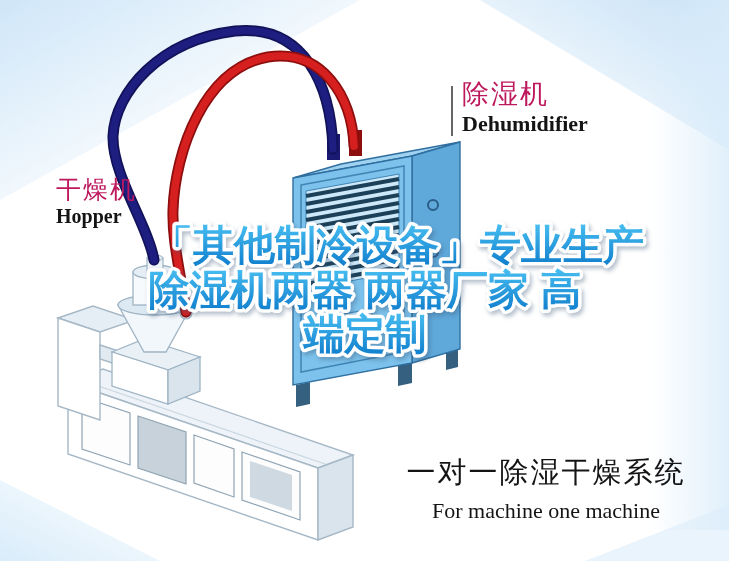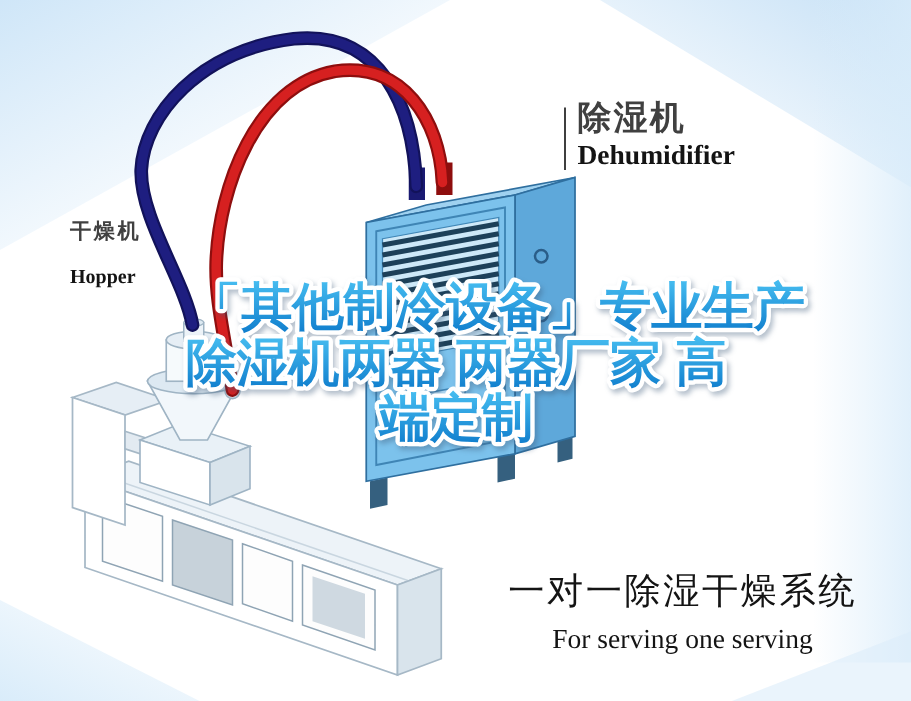--- a/index.html
+++ b/index.html
@@ -3,28 +3,28 @@
 <meta charset="utf-8">
 <style>
   html,body{margin:0;padding:0;background:#fff;}
   .stage{
     position:relative;width:729px;height:561px;overflow:hidden;background:#ffffff;
     font-family:"Liberation Sans",sans-serif;
   }
   svg.art{position:absolute;left:0;top:0;width:729px;height:561px;display:block;}
   .machine-stroke{stroke:#a6b8c6;stroke-width:1.4;}
   .callout{position:absolute;line-height:1.05;}
-  .callout-zh{display:block;font-weight:700;color:#404040;}
+  .callout-zh{display:block;font-weight:400;color:#be185d;}
   .callout-en{display:block;font-family:"Liberation Serif",serif;color:#141414;font-weight:bold;}
   .callout-dehumidifier{left:462px;top:80px;}
   .callout-dehumidifier .callout-zh{font-size:27px;letter-spacing:2px;}
   .callout-dehumidifier .callout-en{font-size:22px;margin-top:4px;}
   .callout-hopper{left:56px;top:176px;}
-  .callout-hopper .callout-zh{font-size:17px;letter-spacing:2px;}
-  .callout-hopper .callout-en{font-size:16px;margin-top:20px;}
+  .callout-hopper .callout-zh{font-size:25px;letter-spacing:2px;}
+  .callout-hopper .callout-en{font-size:20px;margin-top:4px;}
   .caption{position:absolute;left:400px;top:453px;width:292px;text-align:center;color:#141414;}
   .caption-zh{display:block;font-size:29px;font-weight:400;letter-spacing:2px;}
   .caption-en{display:block;font-family:"Liberation Serif",serif;font-size:22px;margin-top:5px;}
   .headline{filter:drop-shadow(2px 3px 2px rgba(60,90,120,.38));}
   .headline text{
     font-family:"Liberation Sans",sans-serif;font-weight:700;font-size:41px;
     text-anchor:middle;paint-order:stroke fill;stroke-width:7;stroke-linejoin:round;
   }
 </style>
 </head>
@@ -148,16 +148,16 @@
     <span class="callout-en">Dehumidifier</span>
   </div>
 
   <div class="callout callout-hopper">
     <span class="callout-zh">干燥机</span>
     <span class="callout-en">Hopper</span>
   </div>
 
   <div class="caption">
     <span class="caption-zh">一对一除湿干燥系统</span>
-    <span class="caption-en">For serving one serving</span>
+    <span class="caption-en">For machine one machine</span>
   </div>
 
 </div>
 
 </body></html>

